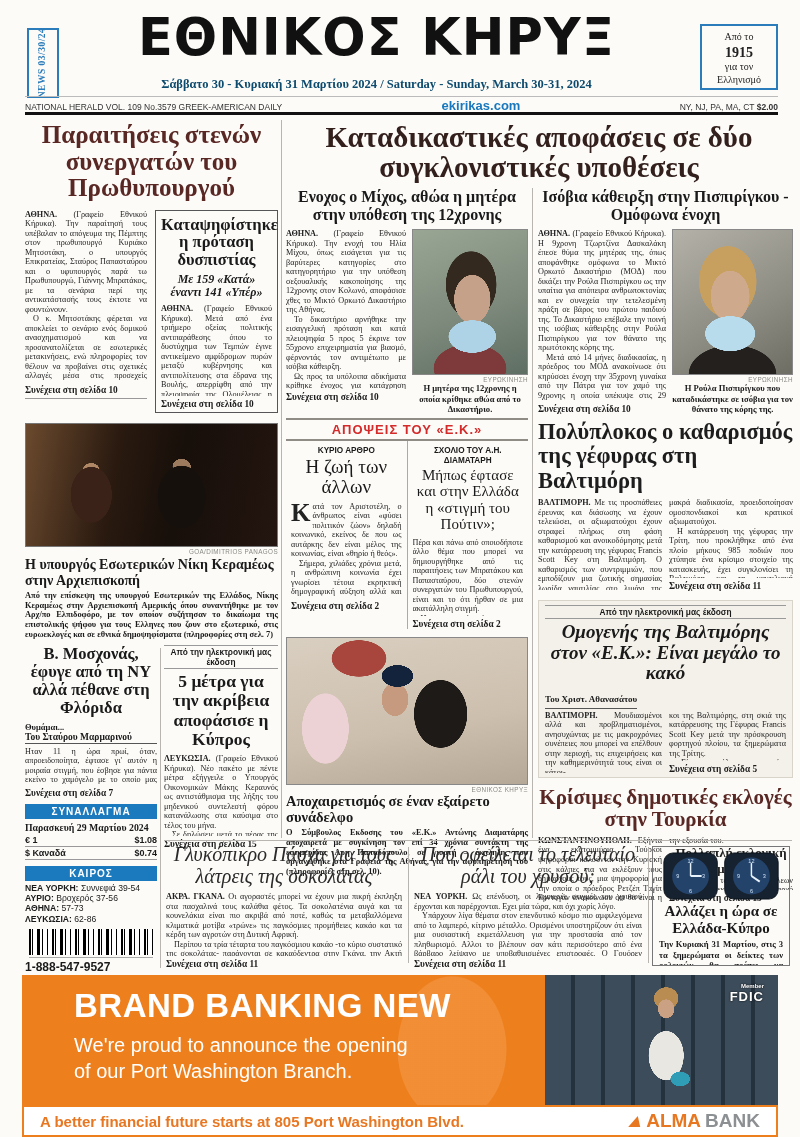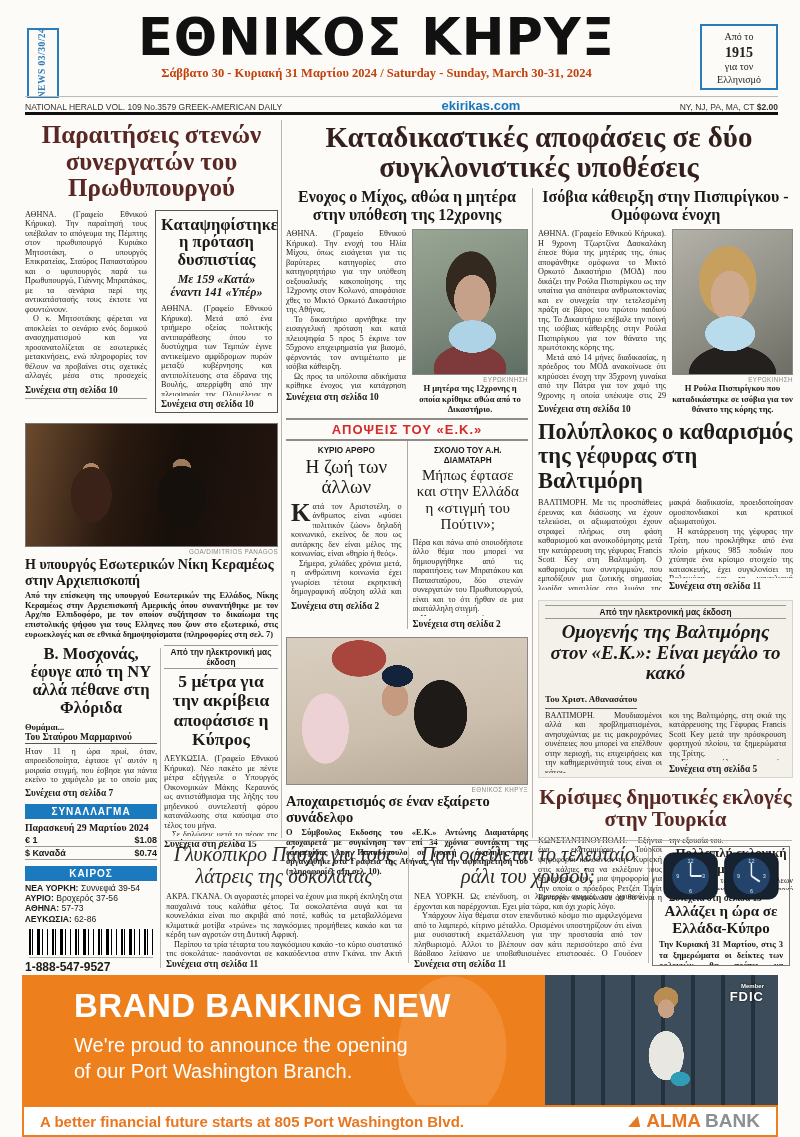--- a/index.html
+++ b/index.html
@@ -6,32 +6,32 @@
   .page{position:relative;width:800px;height:1137px;background:#fcfbf8;font-family:"Liberation Serif",serif;color:#1a1a1a;overflow:hidden;margin:0 auto;}
   .abs{position:absolute;}
   .sans{font-family:"Liberation Sans",sans-serif;}
 
   
   #mast{left:25px;top:12px;width:753px;height:82px;}
   #newsbox{position:absolute;left:2px;top:16px;width:28px;height:66px;border:2px solid #2b7cba;display:flex;align-items:center;justify-content:center;}
   #newsbox .rot{transform:rotate(-90deg);white-space:nowrap;color:#2b7cba;font-weight:bold;font-size:9.5px;line-height:1.05;text-align:center;letter-spacing:.5px;}
   #mast-center{position:absolute;left:60px;right:110px;top:0;text-align:center;}
   #paper-title{font-family:"DejaVu Sans",sans-serif;font-weight:900;font-size:51px;line-height:1.0;letter-spacing:1px;color:#111;}
-  #dateline{font-weight:bold;font-size:12.5px;margin-top:3px;color:#c2410c;}
+  #dateline{font-weight:bold;font-size:12.5px;margin-top:14px;color:#0c4a6e;}
   #sincebox{position:absolute;right:0;top:12px;width:78px;height:66px;border:2px solid #2b7cba;text-align:center;padding-top:5px;box-sizing:border-box;font-size:10px;line-height:1.25;color:#222;}
   #sincebox .yr{font-weight:bold;font-size:14px;}
   #infobar{left:25px;top:96px;width:753px;height:15px;border-top:1px solid #bbb;display:flex;align-items:flex-end;justify-content:space-between;font-size:8.5px;color:#333;}
   #infobar .site{color:#1878be;font-weight:bold;font-size:13px;line-height:1;}
   #rule-black{left:25px;top:112px;width:753px;height:3px;background:#111;}
 
   
   .bt{font-size:8.2px;line-height:1.16;text-align:justify;color:#222;}
   .bt p{margin:0;}
   .bt p+p{text-indent:8px;}
-  .city{font-weight:normal;}
+  .city{font-weight:bold;}
   .clip{overflow:hidden;}
   .cont{font-weight:bold;font-size:9.3px;margin-top:3px;}
   .credit{font-family:"Liberation Sans",sans-serif;font-size:6.3px;color:#8a8a84;text-align:right;letter-spacing:.4px;margin-top:1px;}
   .capt-t{font-weight:bold;font-size:14px;line-height:1.12;margin:2px 0 2px;}
   .capt{font-weight:bold;font-size:8.4px;line-height:1.18;text-align:justify;}
   .capt-c{font-weight:bold;font-size:8.6px;line-height:1.2;text-align:center;}
   .kick-rule{font-family:"Liberation Sans",sans-serif;font-weight:bold;font-size:8.3px;text-align:center;border-top:1px solid #999;border-bottom:1px solid #999;padding:1px 0;margin-bottom:3px;}
   .divider{background:#b8b5b0;}
 
   

